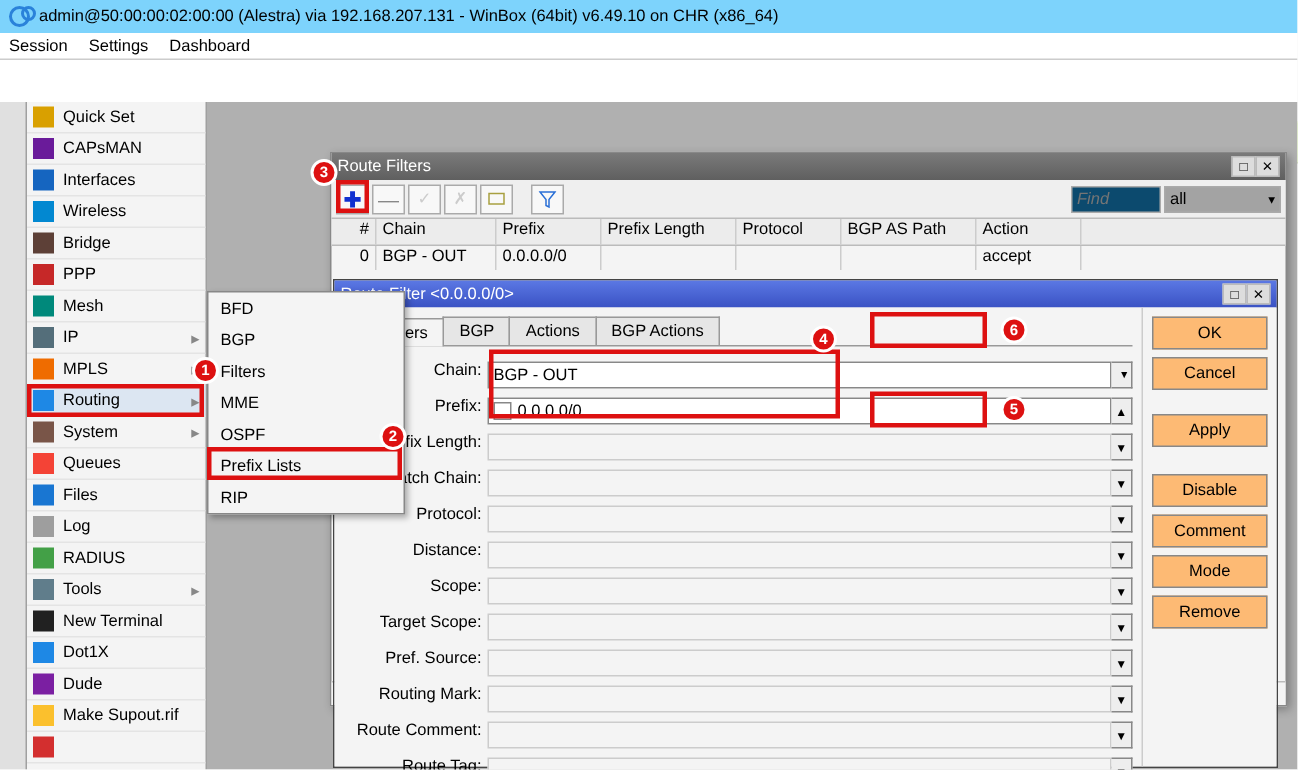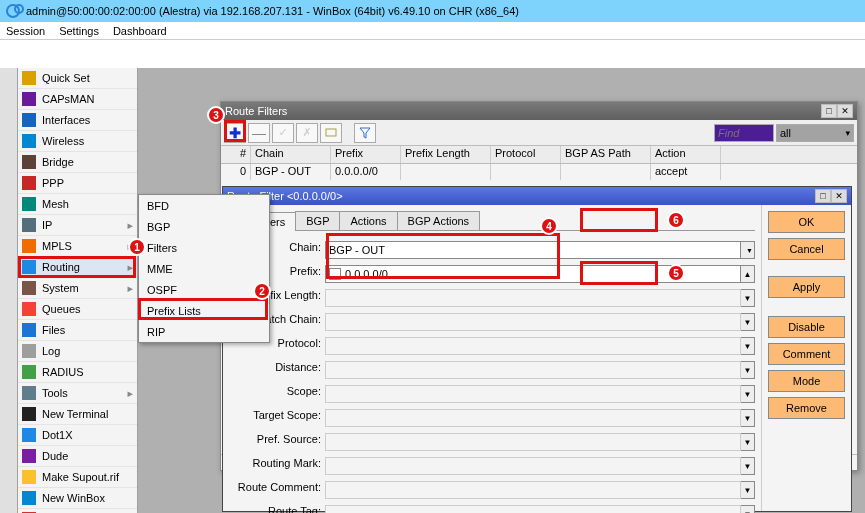--- a/index.html
+++ b/index.html
@@ -34,21 +34,21 @@
   .window { position:absolute; background:#f4f4f4; border:1px solid #888; box-shadow:2px 2px 6px rgba(0,0,0,0.3); }
   .win-title { height:18px; background:linear-gradient(#7a7a7a,#5f5f5f); color:#fff; display:flex; align-items:center; padding:0 4px; font-size:11px;}
   .win-title .controls { margin-left:auto; display:flex; gap:0;}
   .win-title .wbtn { width:16px; height:14px; border:1px solid #bbb; background:#ddd; color:#000; display:flex; align-items:center; justify-content:center; font-size:9px;}
   .win-toolbar { height:26px; background:#efefef; border-bottom:1px solid #bbb; display:flex; align-items:center; padding:0 3px; gap:2px;}
   .wtbtn { width:22px; height:20px; border:1px solid #aaa; background:#f8f8f8; display:flex; align-items:center; justify-content:center;}
   .plus { color:#1030d0; font-weight:bold; font-size:14px;}
   .minus { color:#888; font-size:14px;}
   .wtbtn.light { color:#ccc; }
   .wt-spacer { flex:1; }
-  .find-input { width:60px; height:18px; border:1px solid #aaa; padding:1px 3px; background:#4c1d95; font-style:italic; color:#999;}
+  .find-input { width:60px; height:18px; border:1px solid #aaa; padding:1px 3px; background:#0c4a6e; font-style:italic; color:#999;}
   .all-select { width:78px; height:18px; border:1px solid #aaa; background:#a3a3a3; padding:1px 3px; display:flex; align-items:center;}
   .all-select::after{content:"▾"; margin-left:auto; font-size:9px;}
 
   .grid { font-size:11px; }
   .grid-head { display:flex; background:#ececec; border-bottom:1px solid #bbb; height:18px;}
   .grid-head div, .grid-row div { border-right:1px solid #ccc; padding:1px 4px; overflow:hidden; white-space:nowrap;}
   .grid-row { display:flex; height:16px; }
   .c-num{width:30px;text-align:right;} .c-chain{width:80px;} .c-pref{width:70px;} .c-plen{width:90px;} .c-proto{width:70px;} .c-asp{width:90px;} .c-act{width:70px;}
 
   .dialog { position:absolute; left:222px; top:186px; width:630px; height:326px; border:1px solid #444; z-index:30;}
@@ -183,24 +183,20 @@
         <span class="s-icon" style="background: rgb(30, 136, 229);"></span>
         <span>Dot1X</span>
       </div>
       <div class="sidebar-item">
         <span class="s-icon" style="background: rgb(123, 31, 162);"></span>
         <span>Dude</span>
       </div>
       <div class="sidebar-item">
         <span class="s-icon" style="background: rgb(251, 192, 45);"></span>
         <span>Make Supout.rif</span>
-      </div>
-      <div class="sidebar-item">
-        <span class="s-icon" style="background: rgb(2, 136, 209);"></span>
-        <span>New WinBox</span>
       </div>
       <div class="sidebar-item">
         <span class="s-icon" style="background: rgb(211, 47, 47);"></span>
       </div>
     </div>
   <div class="workspace">
 
     <div class="window" style="left:82px; top:33px; width:638px; height:370px;">
       <div class="win-title">
         <span>Route Filters</span>

